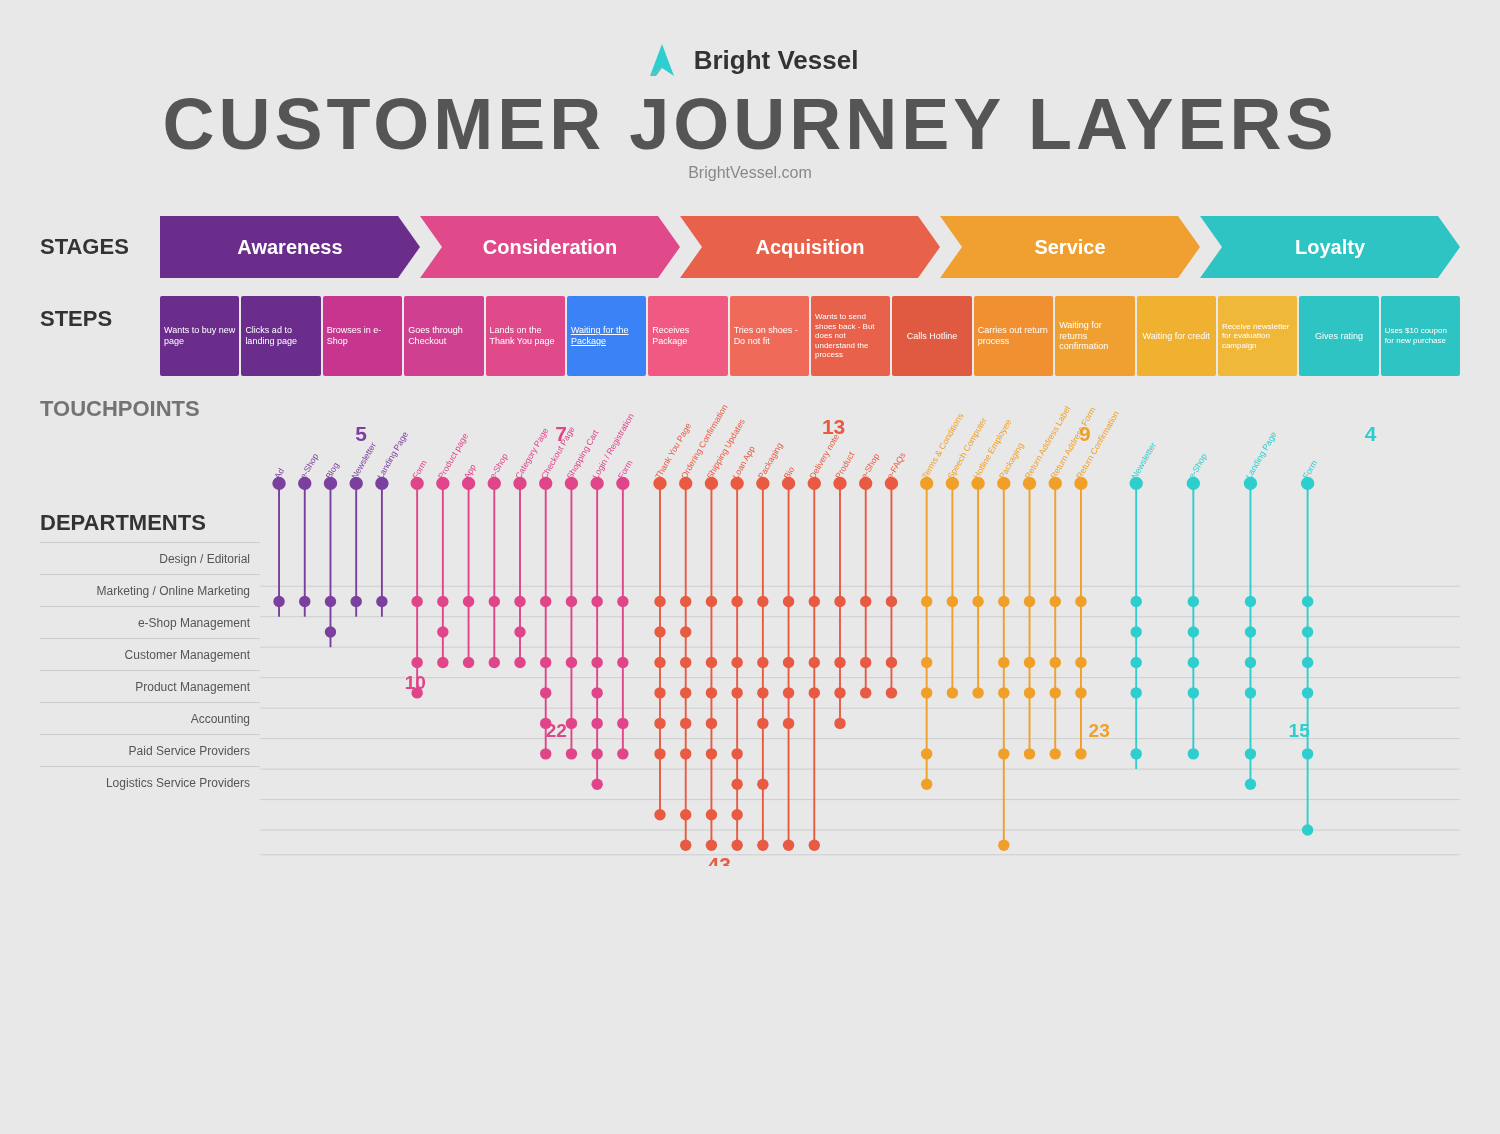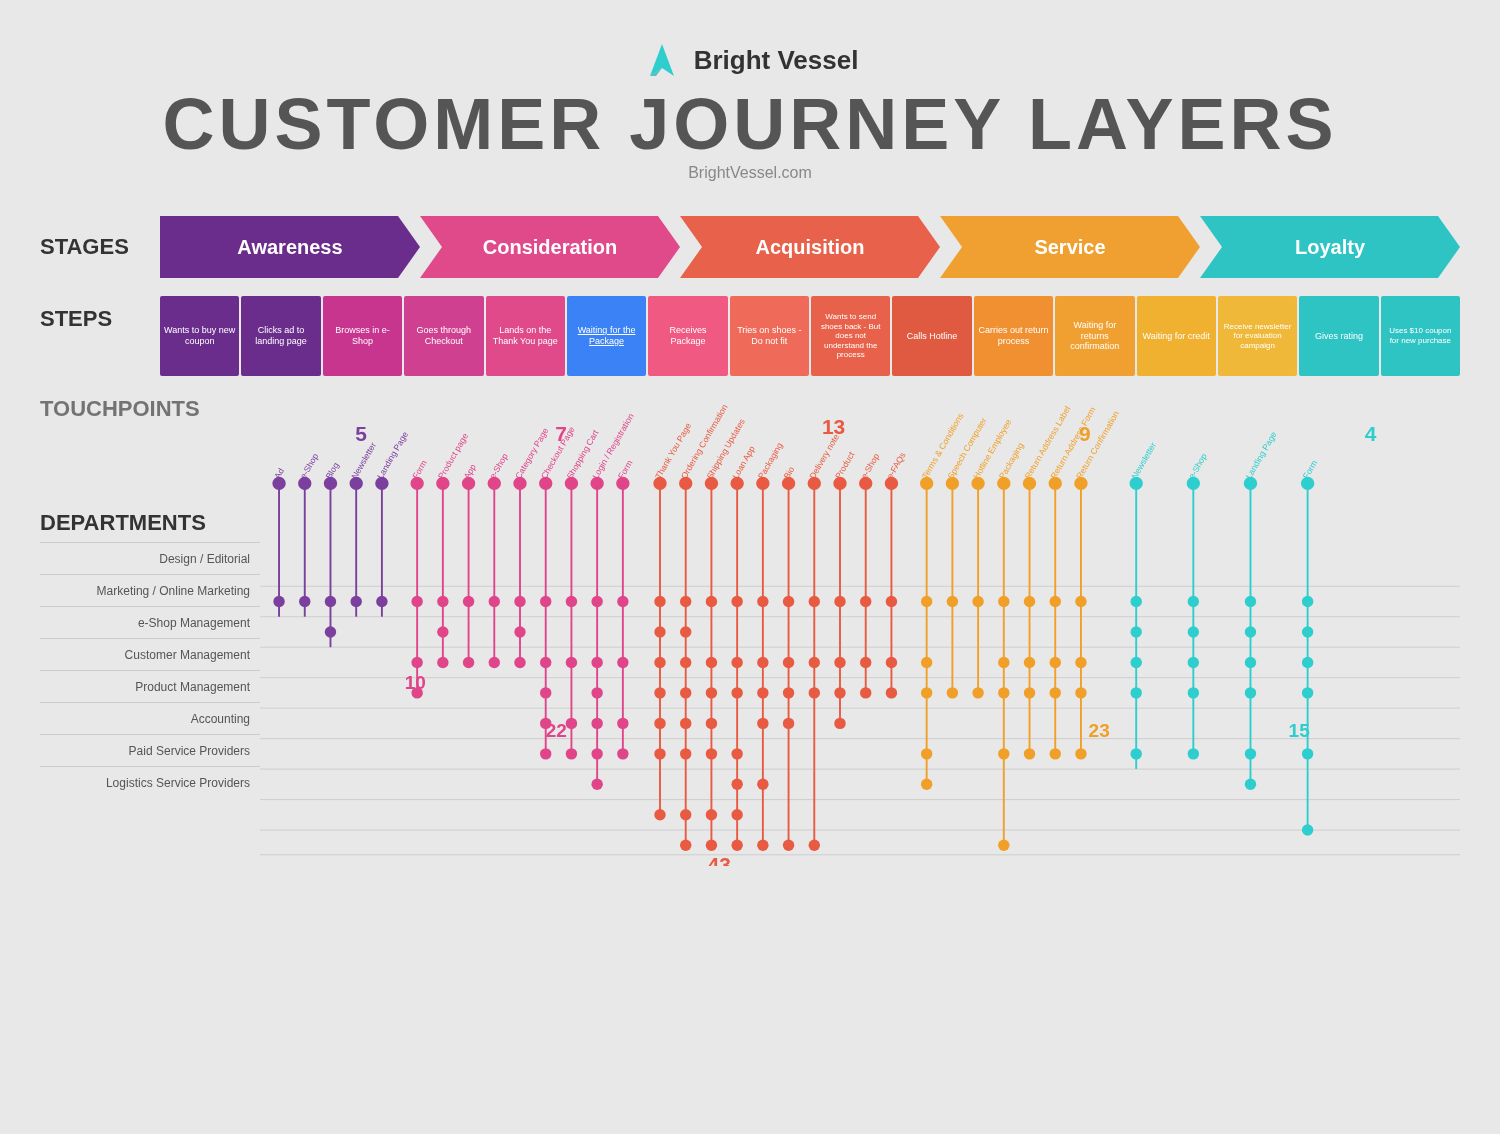--- a/index.html
+++ b/index.html
@@ -115,21 +115,20 @@
     }
     .step-item {
       flex: 1;
       min-height: 80px;
       display: flex;
       align-items: center;
       justify-content: center;
       padding: 6px 4px;
       color: white;
       font-size: 9px;
-      text-align: center;
       line-height: 1.2;
       border-radius: 2px;
     }
     .step-awareness1 { background: #6b2d8b; }
     .step-awareness2 { background: #6b2d8b; }
     .step-consideration1 { background: #c8358e; }
     .step-consideration2 { background: #d04090; }
     .step-consideration3 { background: #e0498a; }
     .step-consideration4 { background: #3b82f6; text-decoration: underline; }
     .step-consideration5 { background: #f05a82; }
@@ -204,21 +203,21 @@
       <div class="stage-arrow consideration">Consideration</div>
       <div class="stage-arrow acquisition">Acquisition</div>
       <div class="stage-arrow service">Service</div>
       <div class="stage-arrow loyalty">Loyalty</div>
     </div>
   </div>
 
   <div class="steps-row">
     <div class="steps-label">STEPS</div>
     <div class="steps-bar">
-      <div class="step-item step-awareness1">Wants to buy new coupon</div>
+      <div class="step-item step-awareness1">Wants to buy new page</div>
       <div class="step-item step-awareness2">Clicks ad to landing page</div>
       <div class="step-item step-consideration1">Browses in e-Shop</div>
       <div class="step-item step-consideration2">Goes through Checkout</div>
       <div class="step-item step-consideration3">Lands on the Thank You page</div>
       <div class="step-item step-consideration4">Waiting for the Package</div>
       <div class="step-item step-consideration5">Receives Package</div>
       <div class="step-item step-acquisition1">Tries on shoes - Do not fit</div>
       <div class="step-item step-acquisition2" style="font-size:8px;">Wants to send shoes back - But does not understand the process</div>
       <div class="step-item step-acquisition3">Calls Hotline</div>
       <div class="step-item step-service1">Carries out return process</div>

